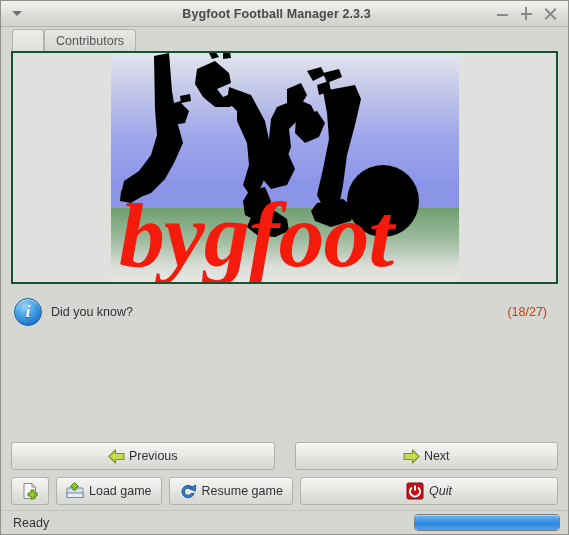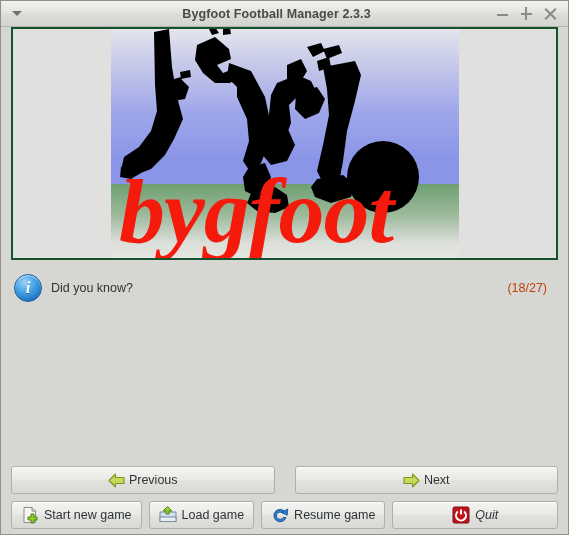--- a/index.html
+++ b/index.html
@@ -327,20 +327,24 @@
         <span class="plus-h"></span>
         <span class="plus-v"></span>
       </div>
       <div class="win-btn">
         <span class="x1"></span>
         <span class="x2"></span>
       </div>
     </div>
   </div>
 
+  <div class="tabstrip">
+    <div class="tab blank active"></div>
+    <div class="tab">Contributors</div>
+  </div>
 
   <div class="content">
 
     <div class="logo-frame">
       <div class="logo-img">
         <div class="logo-sky"></div>
         <div class="logo-ground"></div>
         <svg class="logo-svg" viewBox="0 0 348 231" preserveAspectRatio="none">
           <g fill="#000000">
 
@@ -415,21 +419,20 @@
     <div class="action-row">
 
       <div class="btn">
         <span>
           <svg class="icon16" viewBox="0 0 18 18">
             <path d="M3 1.5 H11 L14.5 5 V16.5 H3 Z" fill="#f6f6f4" stroke="#8b8b86" stroke-width="1"></path>
             <path d="M11 1.5 L11 5 L14.5 5" fill="#dddad2" stroke="#8b8b86" stroke-width="1"></path>
             <path d="M7 11 H10 V8 H13 V11 H16 V14 H13 V17 H10 V14 H7 Z" fill="#8fce27" stroke="#54821a" stroke-width="1" stroke-linejoin="round"></path>
           </svg>
         </span>
-        <span>Start new game</span>
       </div>
 
       <div class="btn">
         <span>
           <svg class="icon16" viewBox="0 0 18 18">
             <path d="M1 15.5 V6 H17 V15.5 Z" fill="#cfe0ef" stroke="#7a8a99" stroke-width="1"></path>
             <path d="M1 11 H17 V15.5 H1 Z" fill="#e8eef4" stroke="#7a8a99" stroke-width="1"></path>
             <path d="M7 8 H10 V5 H13 L8.5 0.5 L4 5 H7 Z" fill="#8fce27" stroke="#54821a" stroke-width="1" stroke-linejoin="round"></path>
           </svg>
         </span>
@@ -453,14 +456,20 @@
             <path d="M5.3 6.1 A5 5 0 1 0 12.7 6.1" fill="none" stroke="#ffffff" stroke-width="2" stroke-linecap="round"></path>
             <rect x="8" y="3.2" width="2" height="5.6" rx="1" fill="#ffffff"></rect>
           </svg>
         </span>
         <span>Quit</span>
       </div>
 
     </div>
   </div>
 
+  <div class="statusbar">
+    <span class="status-text">Ready</span>
+    <div class="progress">
+      <div class="progress-fill" style="width: 100%;"></div>
+    </div>
+  </div>
 
 </div>
 
 </body></html>

